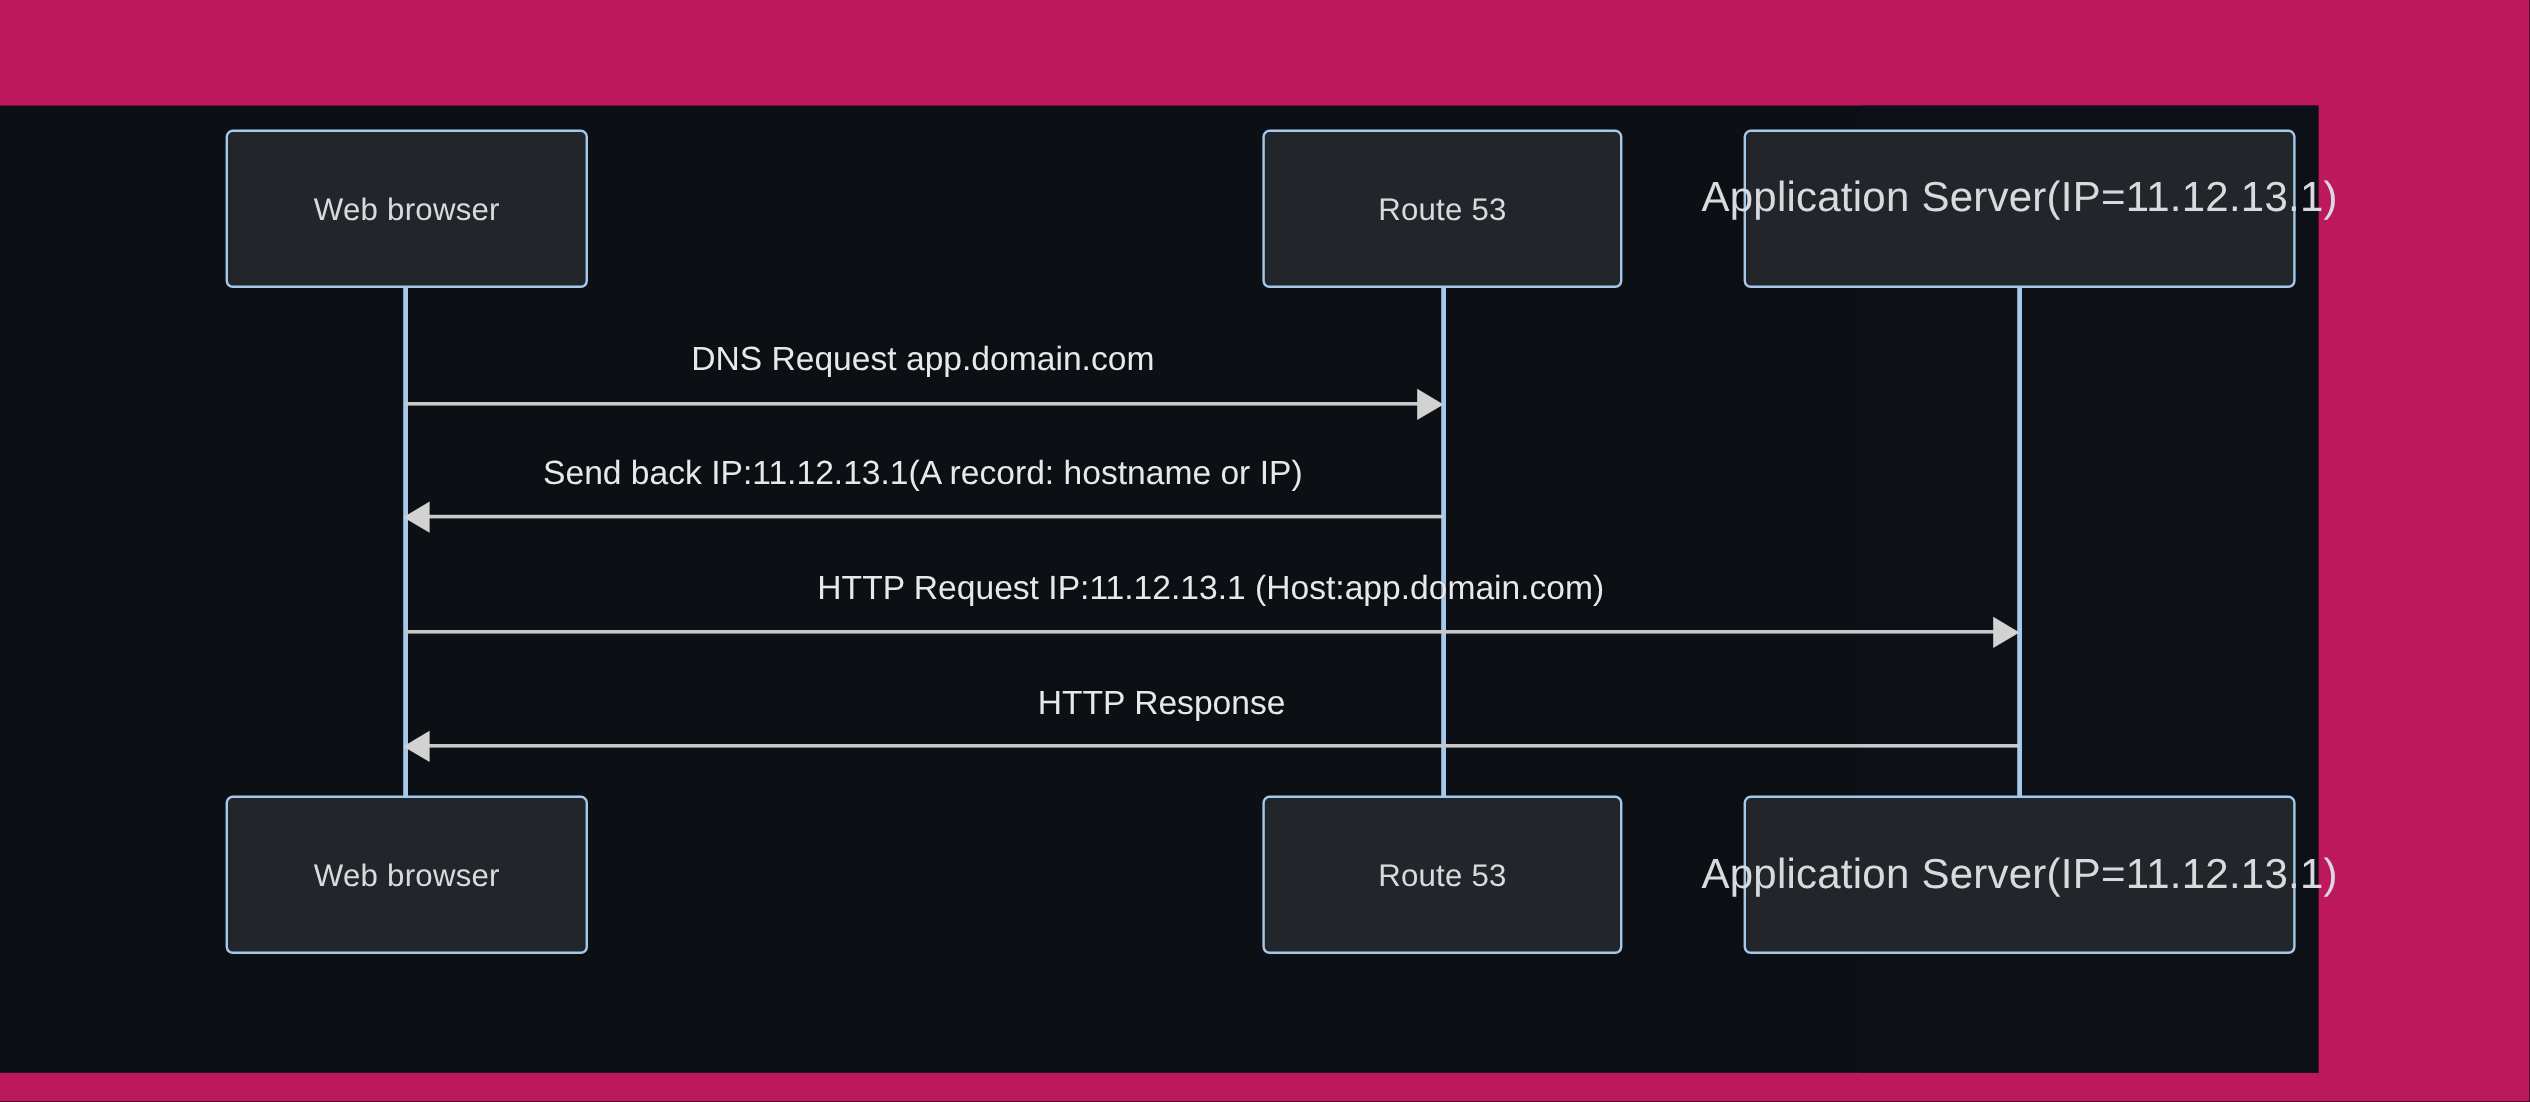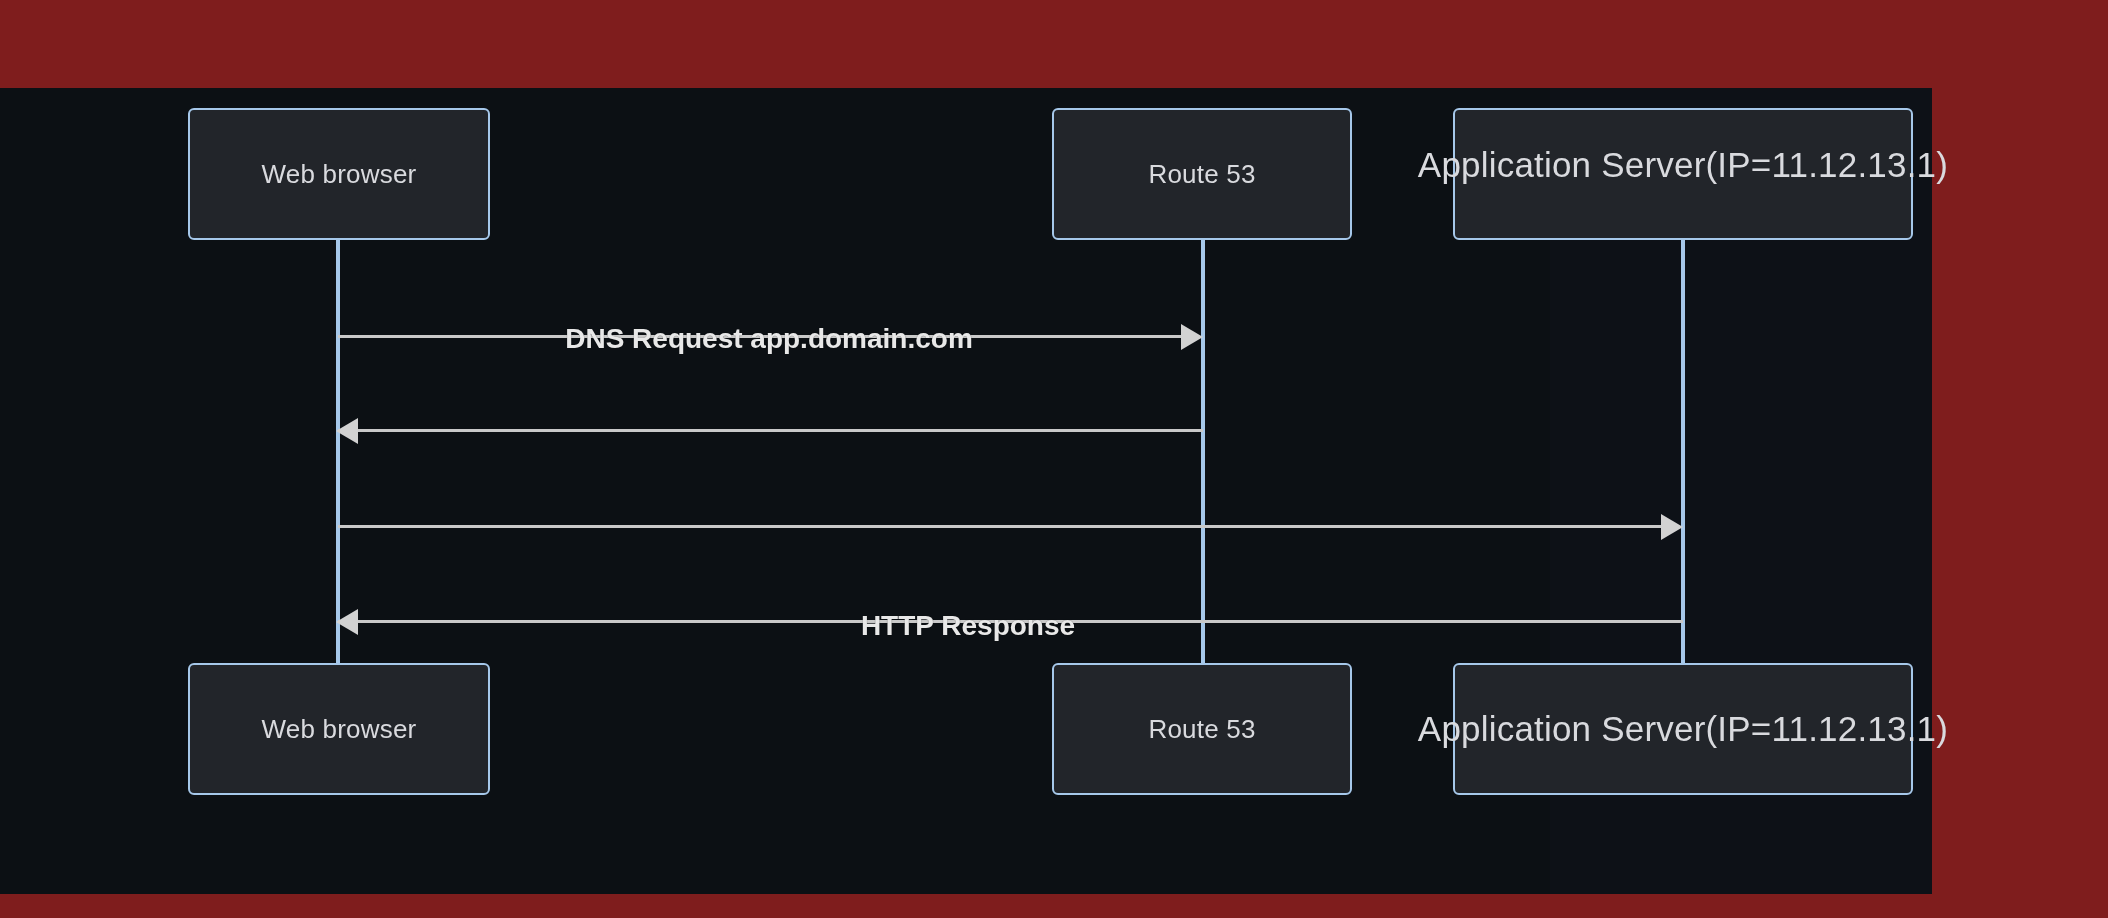--- a/index.html
+++ b/index.html
@@ -7,21 +7,21 @@
   html, body {
     margin: 0;
     padding: 0;
     background: #0d1117;
     font-family: "Liberation Sans", sans-serif;
   }
   #canvas {
     position: relative;
     width: 2108px;
     height: 918px;
-    background: #7f1d1d;
+    background: #be185d;
     overflow: hidden;
   }
   
   #backdrop {
     position: absolute;
     left: 0px;
     top: 88px;
     width: 1932px;
     height: 806px;
     background: #0c1014;
@@ -90,27 +90,26 @@
   }
   .arrowhead.left {
     border-top: 13px solid transparent;
     border-bottom: 13px solid transparent;
     border-right: 22px solid #d2d2d2;
   }
   .msg-label {
     position: absolute;
     color: #e8e8e8;
     font-family: "Liberation Sans", sans-serif;
-    font-weight: bold;
+    font-weight: normal;
     font-size: 28px;
     white-space: nowrap;
     transform: translateX(-50%);
     z-index: 5;
     text-shadow: 0 0 1px rgba(0,0,0,0.6);
-    margin-top: 40px;
   }
 </style>
 </head>
 <body>
 
 <div id="canvas">
 
   <div id="backdrop"></div>
   <div id="backdrop2"></div>
 
@@ -127,23 +126,25 @@
   </div>
 
   <div class="participant wide top-align" style="left:1453px; top:108px; width:460px; height:132px;">
     <span class="plabel">Application Server(IP=11.12.13.1)</span>
   </div>
 
   <div class="msg-label" style="left:769px; top:283px;">DNS Request app.domain.com</div>
   <div class="msg-line" style="left:338px; top:335px; width:845px;"></div>
   <div class="arrowhead right" style="left:1181px; top:324px;"></div>
 
+  <div class="msg-label" style="left:769px; top:378px;">Send back IP:11.12.13.1(A record: hostname or IP)</div>
   <div class="msg-line" style="left:338px; top:429px; width:865px;"></div>
   <div class="arrowhead left" style="left:336px; top:418px;"></div>
 
+  <div class="msg-label" style="left:1009px; top:474px;">HTTP Request IP:11.12.13.1 (Host:app.domain.com)</div>
   <div class="msg-line" style="left:338px; top:525px; width:1325px;"></div>
   <div class="arrowhead right" style="left:1661px; top:514px;"></div>
 
   <div class="msg-label" style="left:968px; top:570px;">HTTP Response</div>
   <div class="msg-line" style="left:338px; top:620px; width:1345px;"></div>
   <div class="arrowhead left" style="left:336px; top:609px;"></div>
 
   <div class="participant" style="left:188px; top:663px; width:302px; height:132px;">
     <span class="plabel">Web browser</span>
   </div>

